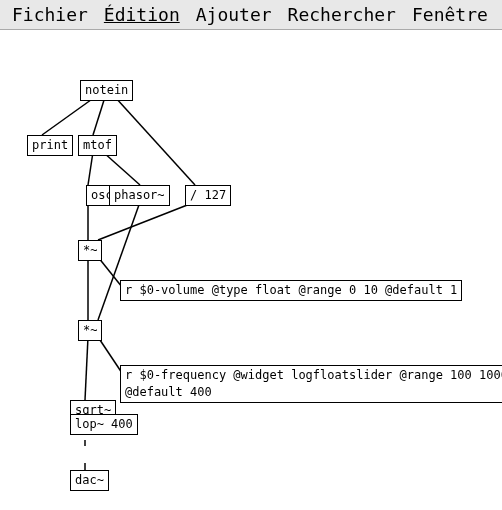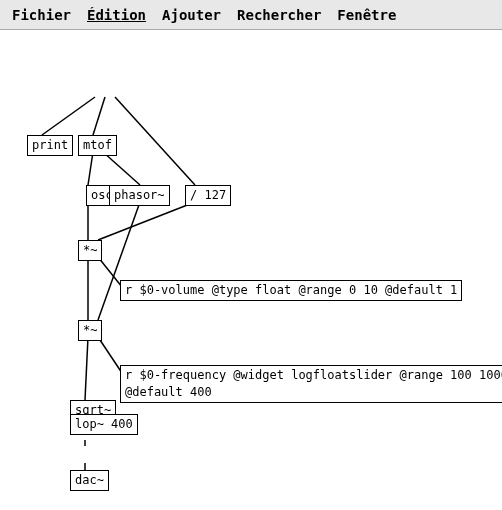--- a/index.html
+++ b/index.html
@@ -17,23 +17,22 @@
       background: #e8e8e8;
       border-bottom: 1px solid #aaa;
       display: flex;
       align-items: center;
       height: 30px;
       padding: 0 4px;
     }
     .menu-item {
       padding: 4px 8px;
       cursor: pointer;
-      font-size: 14px;
+      font-size: 18px;
       white-space: nowrap;
-      font-weight: bold;
     }
     .menu-item.underlined {
       text-decoration: underline;
     }
 
     
     #canvas {
       position: relative;
       width: 502px;
       height: 480px;
@@ -100,20 +99,21 @@
 
     <line x1="88" y1="307" x2="85" y2="370" stroke="black" stroke-width="1.5"></line>
 
     <line x1="85" y1="387" x2="85" y2="393" stroke="black" stroke-width="1.5"></line>
 
     <line x1="85" y1="410" x2="85" y2="416" stroke="black" stroke-width="1.5"></line>
 
     <line x1="85" y1="433" x2="85" y2="440" stroke="black" stroke-width="1.5"></line>
   </svg>
 
+<div class="pd-box" style="left: 80px; top: 50px;">notein</div>
     <div class="pd-box" style="left: 27px; top: 105px;">print</div>
     <div class="pd-box" style="left: 78px; top: 105px;">mtof</div>
     <div class="pd-box" style="left: 78px; top: 155px; margin-left: 8px;">osc~</div>
     <div class="pd-box" style="left: 109px; top: 155px;">phasor~</div>
     <div class="pd-box" style="left: 185px; top: 155px;">/ 127</div>
     <div class="pd-box" style="left: 78px; top: 210px;">*~</div>
     <div class="pd-box" style="left: 120px; top: 250px;">r $0-volume @type float @range 0 10 @default 1</div>
     <div class="pd-box" style="left: 78px; top: 290px;">*~</div>
     <div class="pd-box" style="left: 120px; top: 335px;">r $0-frequency @widget logfloatslider @range 100 10000
 @default 400</div>

